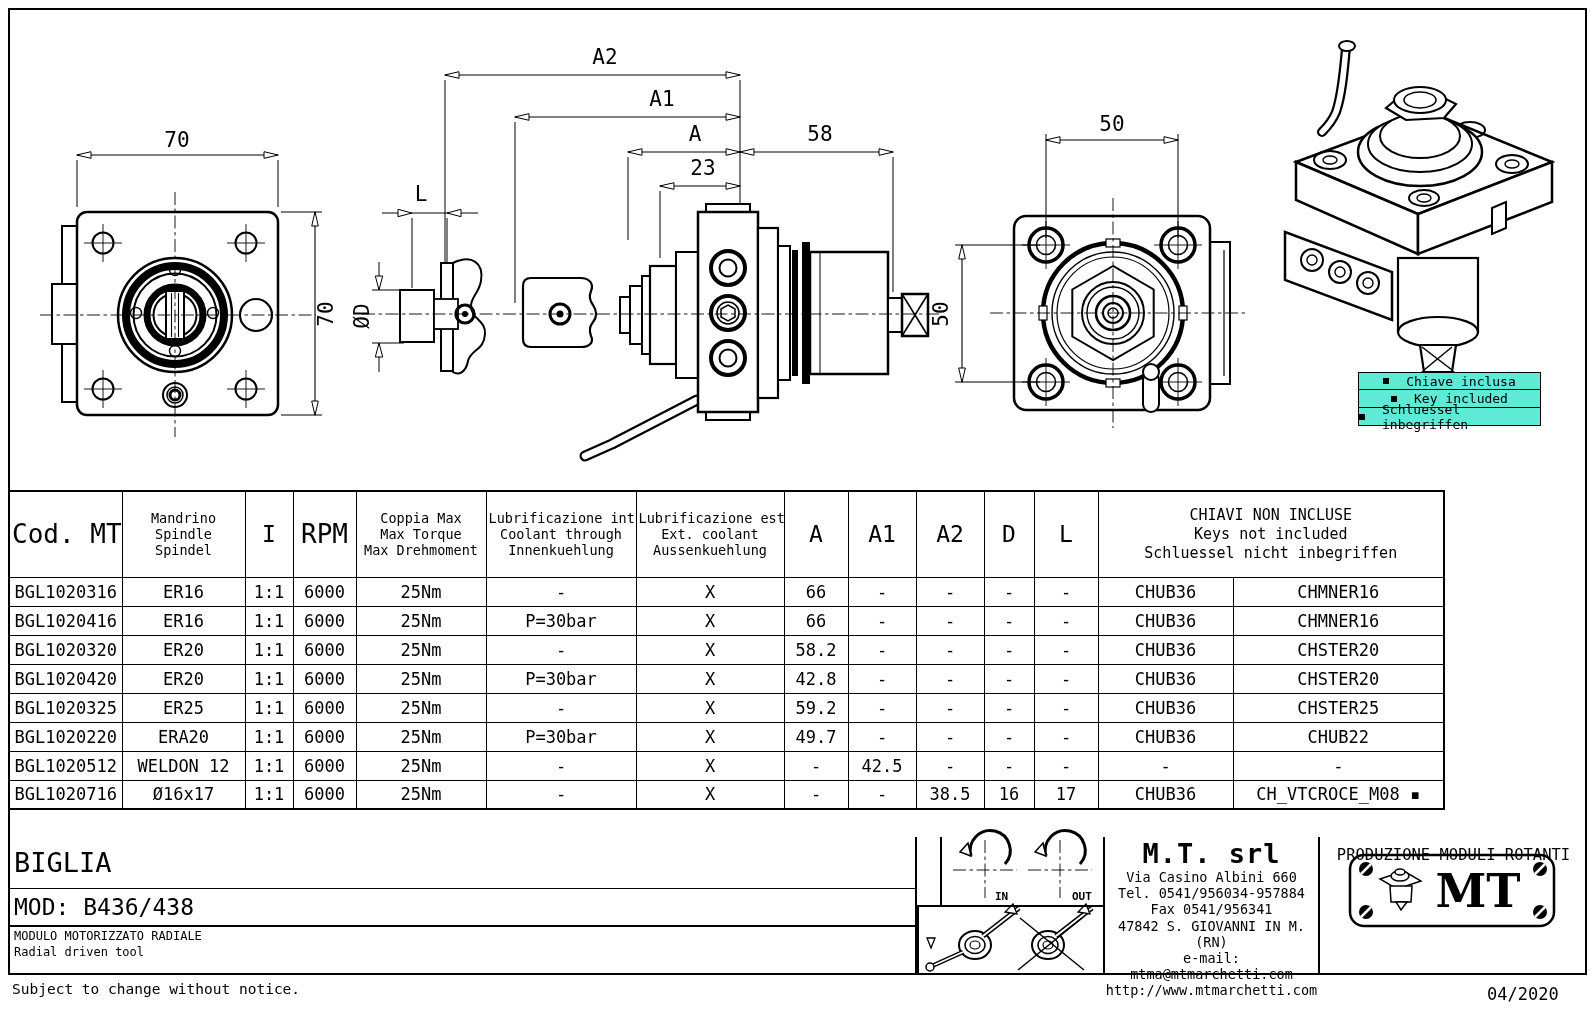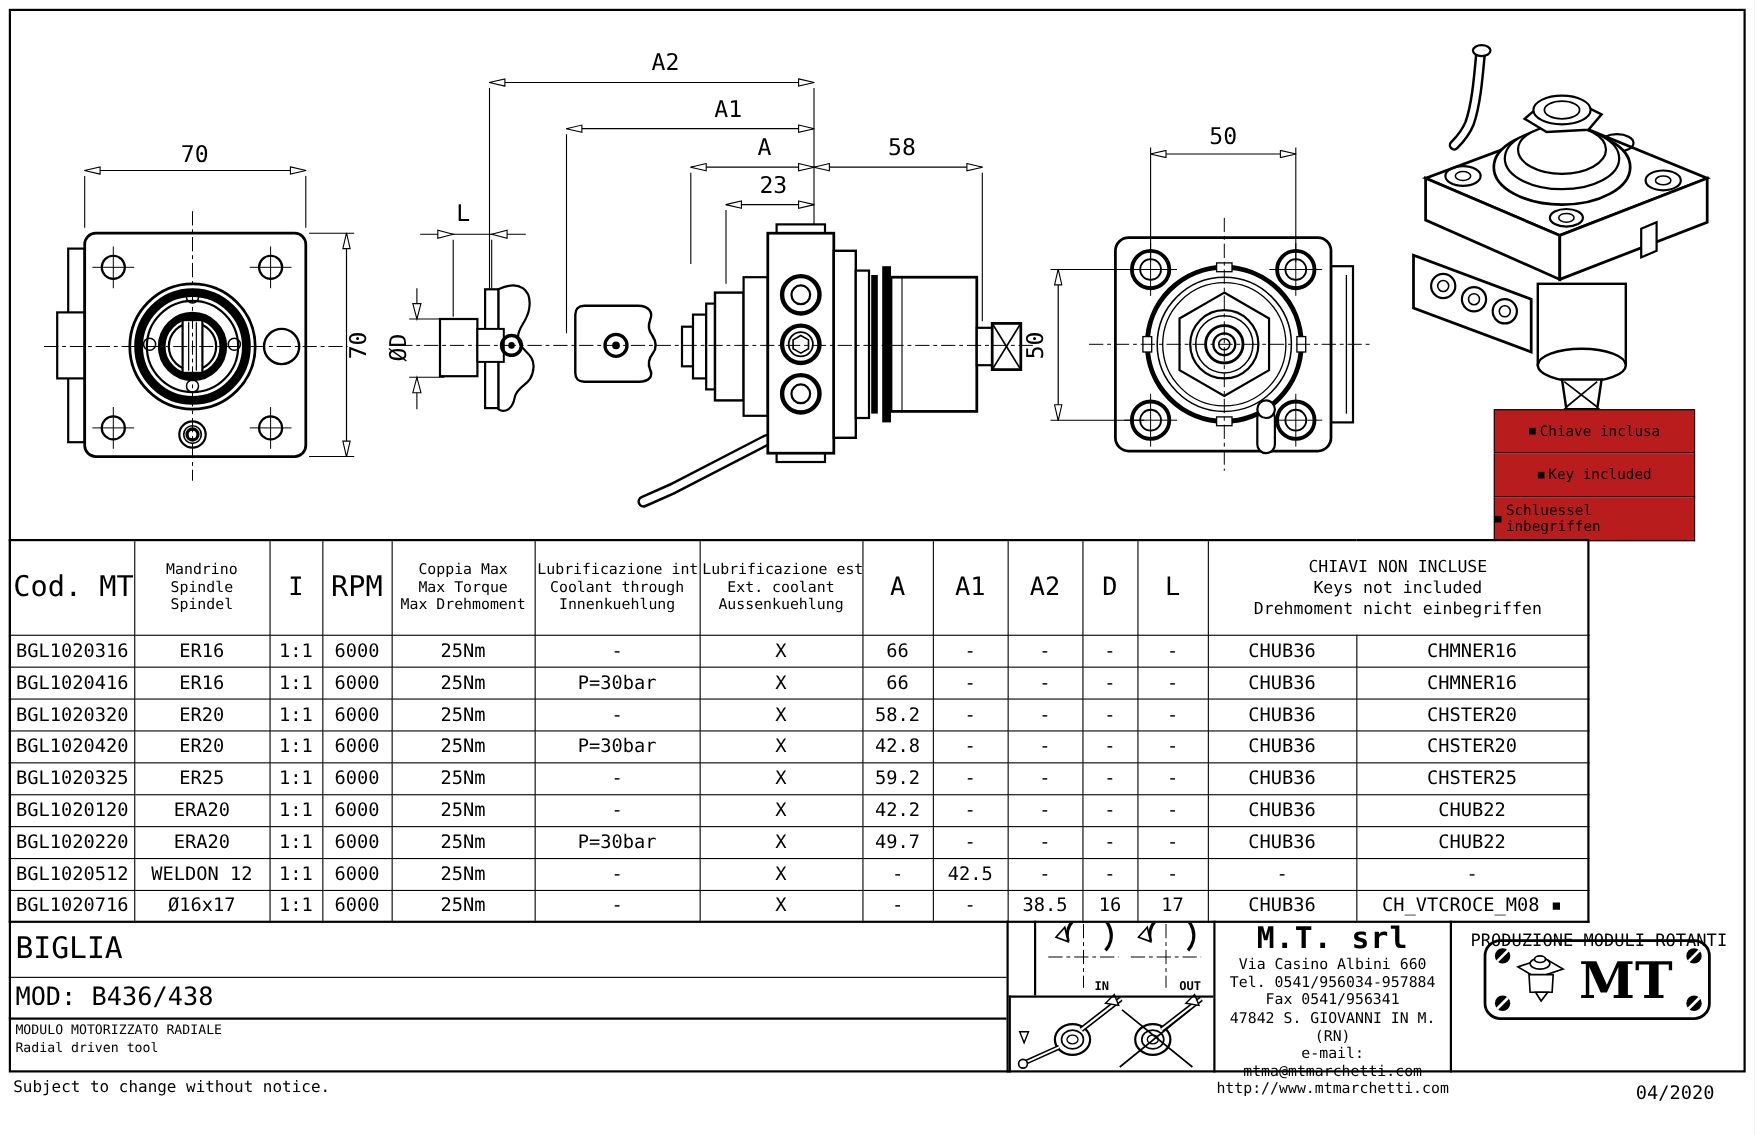--- a/index.html
+++ b/index.html
@@ -3,22 +3,22 @@
 <meta charset="utf-8">
 <style>
   html,body{margin:0;padding:0;background:#e8e8e8}
   .sheet{position:relative;width:1595px;height:1032px;background:#fff;
          font-family:"DejaVu Sans Mono",monospace;color:#000;overflow:hidden}
   .art{position:absolute;left:0;top:0}
   .outer{position:absolute;left:8px;top:8px;width:1579px;height:967px;
          border:2.5px solid #000;box-sizing:border-box;pointer-events:none}
   
   .legend{position:absolute;left:1358px;top:372px;width:183px}
-  .legend-row{border:1.5px solid #000;border-top:none;height:40px;display:flex;
-              align-items:center;justify-content:center;gap:4px;font-size:13px;background:#b91c1c;box-sizing:border-box}
+  .legend-row{border:1.5px solid #000;border-top:none;height:18px;display:flex;
+              align-items:center;justify-content:center;gap:17px;font-size:13px;background:#5eead4;box-sizing:border-box}
   .legend-row:first-child{border-top:1.5px solid #000}
   .sq{width:6px;height:6px;background:#000;display:inline-block;flex:none}
   
   table.spec{position:absolute;left:8px;top:490px;width:1435px;border-collapse:collapse;
              table-layout:fixed;background:#fff;border:2.5px solid #000}
   .spec th,.spec td{border:1.3px solid #000;padding:0 2px;text-align:center;vertical-align:middle;
                     overflow:hidden;white-space:nowrap;font-weight:normal;box-sizing:border-box}
   .spec thead tr{height:86px}
   .spec tbody tr{height:29px}
   .spec td{font-size:17px}
@@ -408,21 +408,21 @@
           <span>Aussenkuehlung</span>
         </th>
         <th class="hmid">A</th>
         <th class="hmid">A1</th>
         <th class="hmid">A2</th>
         <th class="hmid">D</th>
         <th class="hmid">L</th>
         <th class="h3k" colspan="2">
           <span>CHIAVI NON INCLUSE</span>
           <span>Keys not included</span>
-          <span>Drehmoment nicht einbegriffen</span>
+          <span>Schluessel nicht inbegriffen</span>
         </th>
       </tr>
     </thead>
     <tbody>
         <tr>
           <td>BGL1020316</td>
           <td>ER16</td>
           <td>1:1</td>
           <td>6000</td>
           <td>25Nm</td>
@@ -492,36 +492,20 @@
           <td>25Nm</td>
           <td>-</td>
           <td>X</td>
           <td>59.2</td>
           <td>-</td>
           <td>-</td>
           <td>-</td>
           <td>-</td>
           <td>CHUB36</td>
           <td>CHSTER25</td>
-        </tr>
-        <tr>
-          <td>BGL1020120</td>
-          <td>ERA20</td>
-          <td>1:1</td>
-          <td>6000</td>
-          <td>25Nm</td>
-          <td>-</td>
-          <td>X</td>
-          <td>42.2</td>
-          <td>-</td>
-          <td>-</td>
-          <td>-</td>
-          <td>-</td>
-          <td>CHUB36</td>
-          <td>CHUB22</td>
         </tr>
         <tr>
           <td>BGL1020220</td>
           <td>ERA20</td>
           <td>1:1</td>
           <td>6000</td>
           <td>25Nm</td>
           <td>P=30bar</td>
           <td>X</td>
           <td>49.7</td>

